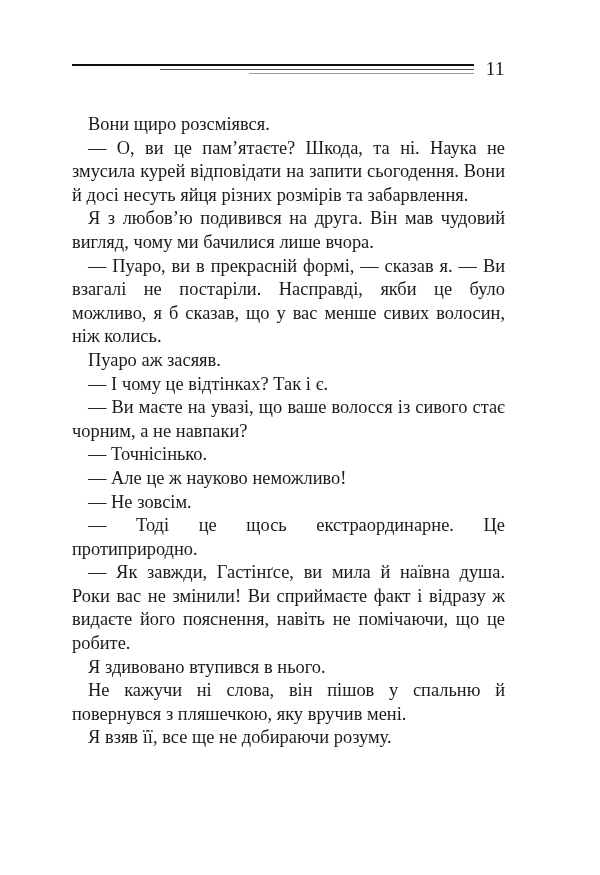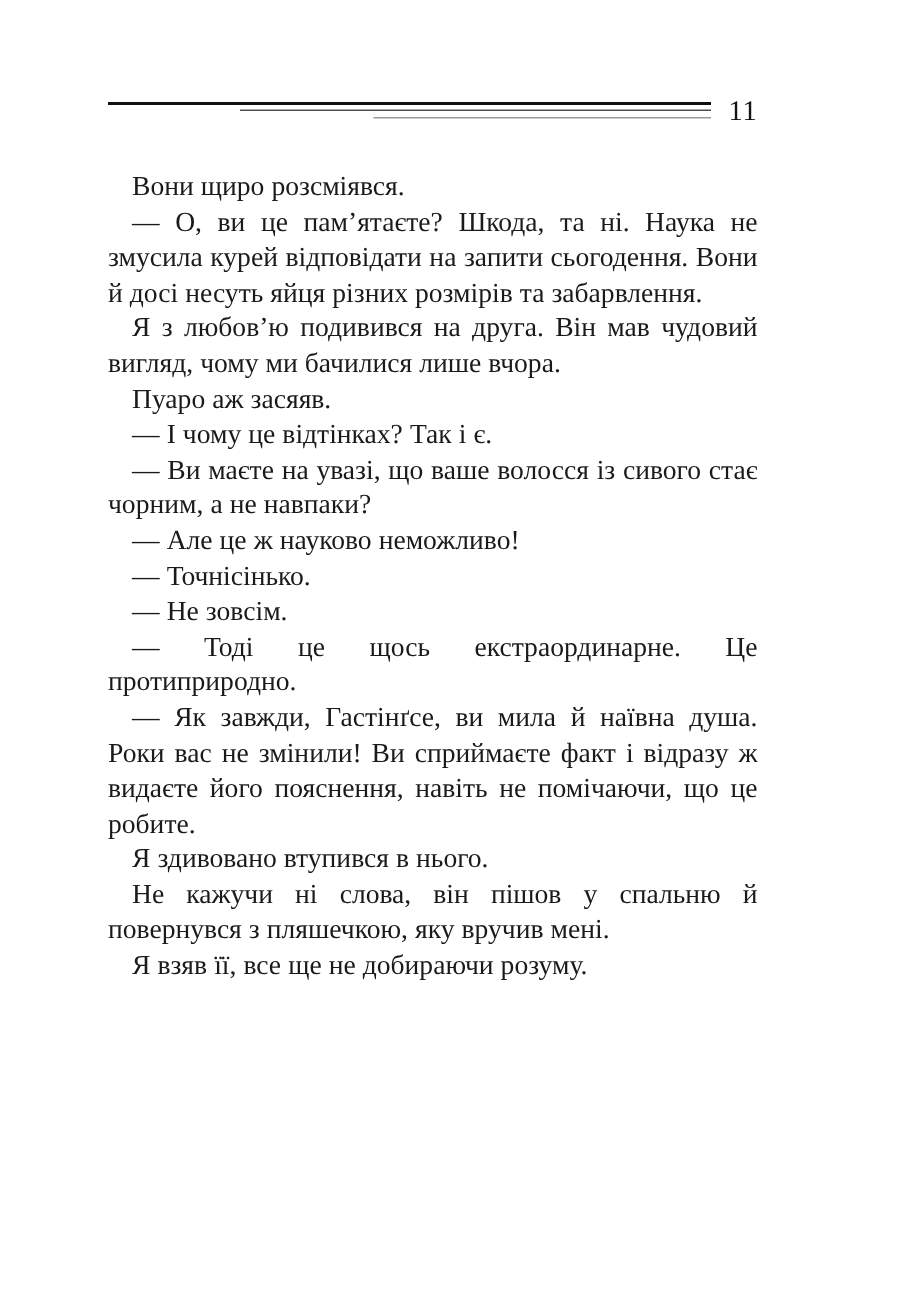--- a/index.html
+++ b/index.html
@@ -23,21 +23,21 @@
   }
 
   
   .running-head {
     position: absolute;
     left: 72px;
     top: 52px;
     width: 433px;
     height: 34px;
     display: flex;
-    align-items: flex-end;
+    align-items: center;
     justify-content: flex-end;
   }
 
   .head-rule {
     flex: 1 1 auto;
     position: relative;
     height: 22px;
     margin-right: 12px;
     margin-top: 3px;
   }
@@ -119,25 +119,26 @@
       <div class="r r3"></div>
     </div>
     <div class="folio">11</div>
   </div>
 
   <div class="textblock">
 
     <p>Вони щиро розсміявся.</p>
     <p class="dialogue">— О, ви це пам’ятаєте? Шкода, та ні. Наука не змусила курей відповідати на запити сьогодення. Вони й досі несуть яйця різних розмірів та забарвлення.</p>
     <p>Я з любов’ю подивився на друга. Він мав чудовий вигляд, чому ми бачилися лише вчора.</p>
+    <p class="dialogue">— Пуаро, ви в прекрасній формі, — сказав я. — Ви взагалі не постаріли. Насправді, якби це було можливо, я б сказав, що у вас менше сивих волосин, ніж колись.</p>
     <p>Пуаро аж засяяв.</p>
     <p class="dialogue">— І чому це відтінках? Так і є.</p>
     <p class="dialogue">— Ви маєте на увазі, що ваше волосся із сивого стає чорним, а не навпаки?</p>
+    <p class="dialogue">— Точнісінько.</p>
     <p class="dialogue">— Але це ж науково неможливо!</p>
-    <p class="dialogue">— Точнісінько.</p>
     <p class="dialogue">— Не зовсім.</p>
     <p class="dialogue">— Тоді це щось екстраординарне. Це протиприродно.</p>
     <p class="dialogue">— Як завжди, Гастінґсе, ви мила й наївна душа. Роки вас не змінили! Ви сприймаєте факт і відразу ж видаєте його пояснення, навіть не помічаючи, що це робите.</p>
     <p>Я здивовано втупився в нього.</p>
     <p>Не кажучи ні слова, він пішов у спальню й повернувся з пляшечкою, яку вручив мені.</p>
     <p>Я взяв її, все ще не добираючи розуму.</p>
 
 
   </div>
 

